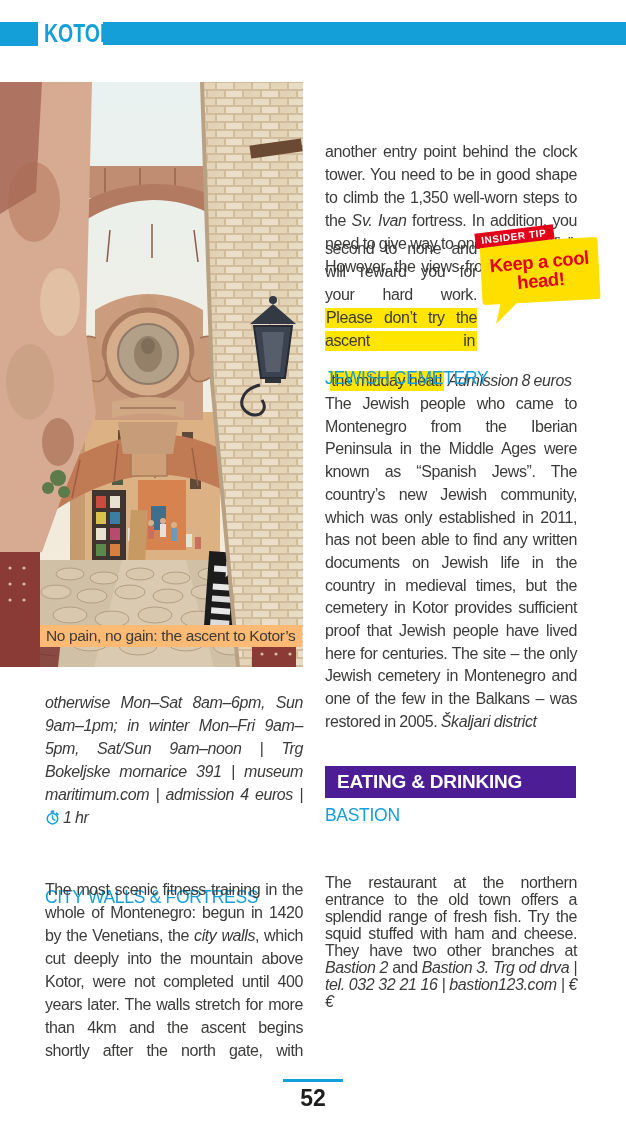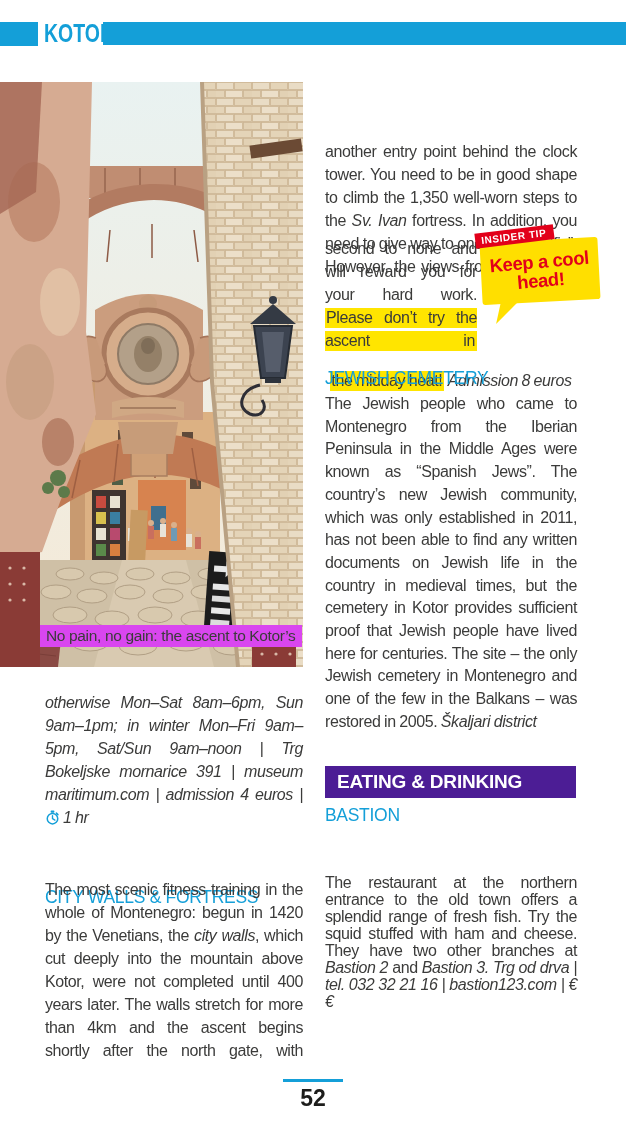--- a/index.html
+++ b/index.html
@@ -5,21 +5,21 @@
   html,body{margin:0;padding:0;background:#ffffff;}
   .page{position:relative;width:626px;height:1123px;background:#fff;overflow:hidden;
         font-family:"Liberation Sans",sans-serif;color:#3b3b3a;}
   
   .hdr-block{position:absolute;left:0;top:22px;width:38px;height:24px;background:#149fd8;}
   .hdr-title{position:absolute;left:44px;top:19px;font-size:25px;font-weight:bold;color:#149fd8;
              letter-spacing:0px;transform:scaleX(.78);transform-origin:left top;white-space:nowrap;}
   .hdr-bar{position:absolute;left:103px;top:22px;width:523px;height:23px;background:#149fd8;}
   
   .photo{position:absolute;left:0;top:82px;width:303px;height:585px;}
-  .cap{position:absolute;background:#d946ef;color:#3b3b3a;font-size:15.5px;line-height:19px;
+  .cap{position:absolute;background:#fdba74;color:#3b3b3a;font-size:15.5px;line-height:19px;
        letter-spacing:-0.35px;padding:1px 7px 2px 6px;white-space:nowrap;text-align:right;}
   .cap1{left:40px;top:625px;}
   .cap2{left:40px;top:646px;}
   
   .body-txt{font-size:16px;line-height:23px;letter-spacing:-0.4px;word-spacing:-0.5px;
             text-align:justify;color:#3b3b3a;}
   .cont{text-align-last:justify;}
   .lc{position:absolute;left:45px;width:258px;}
   .rc{position:absolute;left:325px;width:252px;}
   .head-cyan{position:absolute;font-size:17.5px;font-weight:normal;color:#149fd8;

